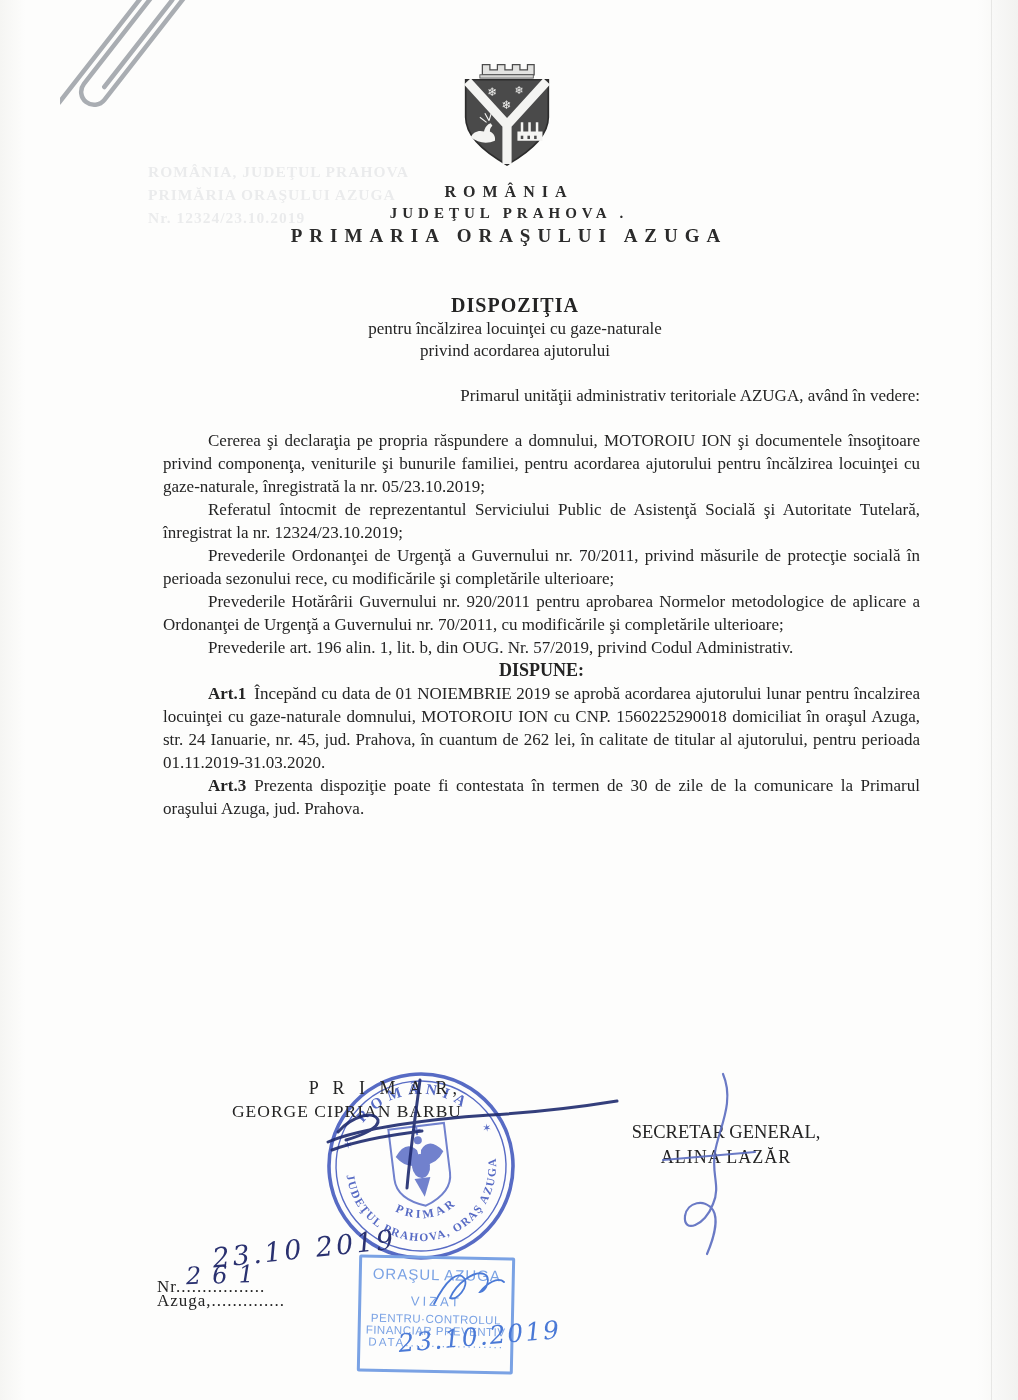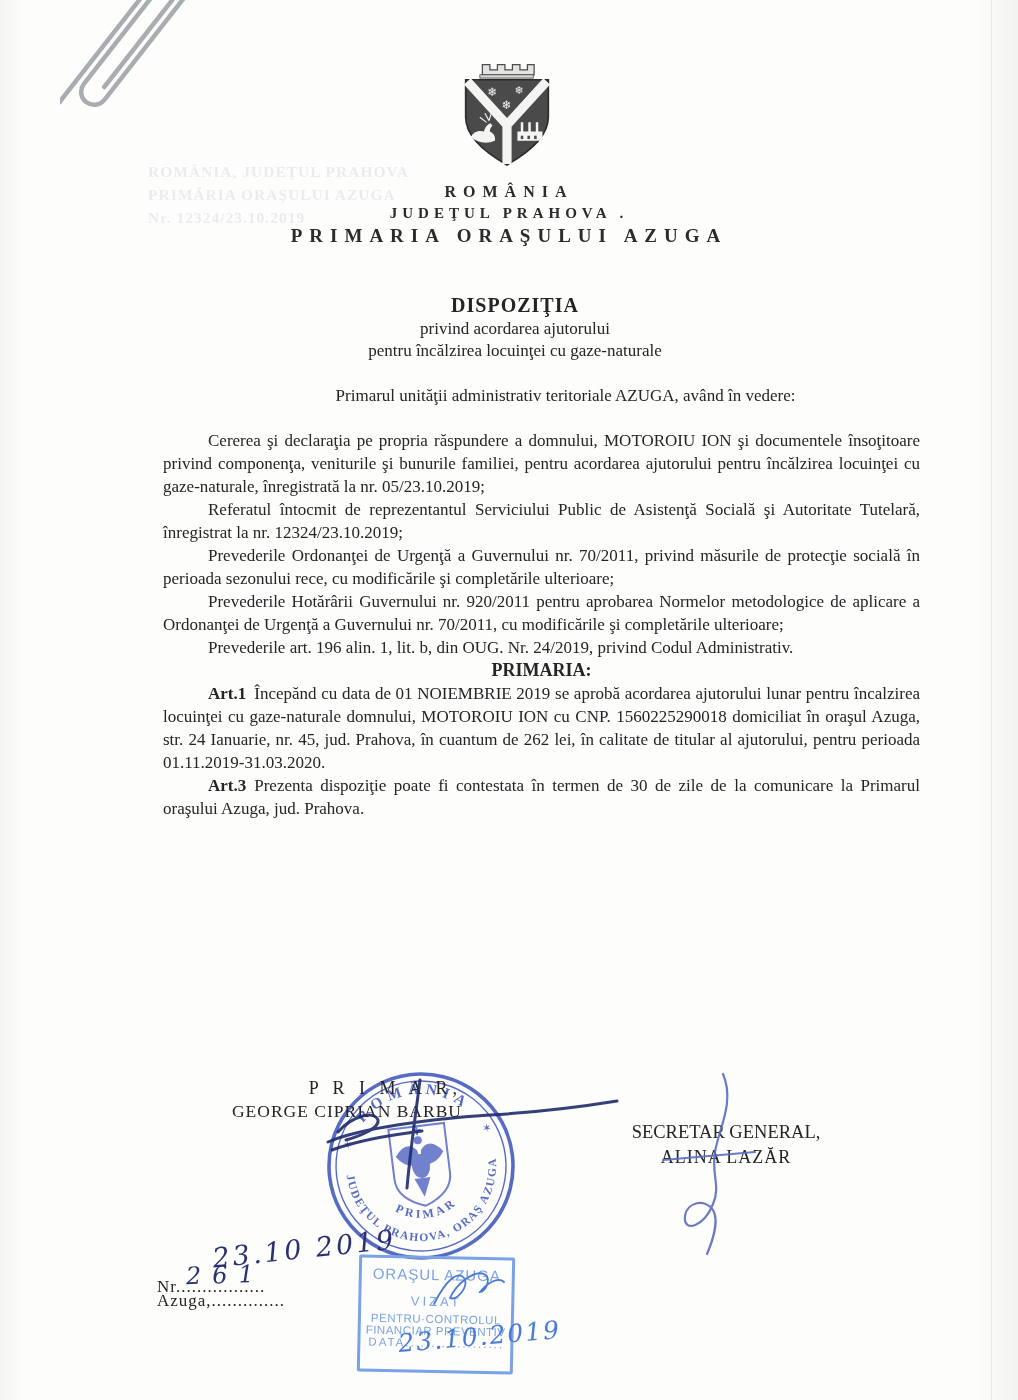--- a/index.html
+++ b/index.html
@@ -18,21 +18,21 @@
   .hdr .l2{font-size:15px;letter-spacing:5px;margin-top:4px;}
   .hdr .l3{font-size:19px;letter-spacing:7px;margin-top:3px;}
 
   .titleblk{position:absolute;top:294px;left:0;width:1006px;text-align:center;color:#242424;padding-left:12px;}
   .titleblk .t1{font-size:20px;font-weight:bold;letter-spacing:1px;}
   .titleblk .t2{font-size:17px;margin-top:2px;}
 
   .content{position:absolute;left:163px;top:384px;width:757px;font-size:17px;
            line-height:23px;text-align:justify;}
   .content p{margin:0;text-indent:45px;}
-  p.intro{text-indent:48px;margin-bottom:22px;text-align:center;}
+  p.intro{text-indent:48px;margin-bottom:22px;text-align:right;}
   .dispune{margin:54px 54px 22px 0;text-align:center;font-weight:bold;font-size:18px;text-indent:0 !important;}
   .art b{margin-right:8px;}
 
   
   .sig-primar{position:absolute;left:228px;top:1078px;width:234px;text-align:right;z-index:3;}
   .sig-primar .role{font-size:18px;letter-spacing:5px;}
   .sig-primar .name{font-size:17.5px;letter-spacing:1px;margin-top:2px;}
   .sig-sec{position:absolute;left:613px;top:1122px;width:226px;text-align:center;z-index:2;}
   .sig-sec .role{font-size:18.5px;}
   .sig-sec .name{font-size:18px;letter-spacing:1px;margin-top:4px;}
@@ -99,32 +99,32 @@
   </svg>
 
   <div class="hdr">
     <div class="l1">ROMÂNIA</div>
     <div class="l2">JUDEŢUL PRAHOVA .</div>
     <div class="l3">PRIMARIA ORAŞULUI AZUGA</div>
   </div>
 
   <div class="titleblk">
     <div class="t1">DISPOZIŢIA</div>
+    <div class="t2">pentru încălzirea locuinţei cu gaze-naturale</div>
     <div class="t2">privind acordarea ajutorului</div>
-    <div class="t2">pentru încălzirea locuinţei cu gaze-naturale</div>
   </div>
 
   <div class="content">
     <p class="intro">Primarul unităţii administrativ teritoriale  AZUGA, având în vedere:</p>
     <p>Cererea şi declaraţia pe propria răspundere a domnului, MOTOROIU ION şi documentele însoţitoare privind componenţa, veniturile şi bunurile familiei, pentru acordarea ajutorului pentru încălzirea locuinţei cu gaze-naturale, înregistrată la nr. 05/23.10.2019;</p>
     <p>Referatul întocmit de reprezentantul Serviciului Public de Asistenţă Socială şi Autoritate Tutelară, înregistrat la nr. 12324/23.10.2019;</p>
     <p>Prevederile Ordonanţei de Urgenţă a Guvernului nr. 70/2011, privind măsurile de protecţie socială în perioada sezonului rece, cu modificările şi completările ulterioare;</p>
     <p>Prevederile Hotărârii Guvernului nr. 920/2011 pentru aprobarea Normelor metodologice de aplicare a Ordonanţei de Urgenţă a Guvernului nr. 70/2011, cu modificările şi completările ulterioare;</p>
-    <p>Prevederile art. 196 alin. 1, lit. b, din OUG. Nr. 24/2019, privind Codul Administrativ.</p>
-    <p class="dispune">PRIMARIA:</p>
+    <p>Prevederile art. 196 alin. 1, lit. b, din OUG. Nr. 57/2019, privind Codul Administrativ.</p>
+    <p class="dispune">DISPUNE:</p>
     <p class="art"><b>Art.1</b><span>Începănd cu data de 01 NOIEMBRIE 2019 se aprobă acordarea ajutorului lunar pentru încalzirea locuinţei cu gaze-naturale domnului, MOTOROIU ION cu CNP. 1560225290018 domiciliat în oraşul Azuga, str. 24 Ianuarie, nr. 45, jud. Prahova, în cuantum de 262 lei, în calitate de titular al ajutorului, pentru perioada 01.11.2019-31.03.2020.</span></p>
     <p class="art"><b>Art.3</b><span>Prezenta dispoziţie poate fi contestata în termen de 30 de zile de la comunicare la Primarul oraşului Azuga, jud. Prahova.</span></p>
   </div>
 
   <div class="sig-primar">
     <div class="role">P R I M A R,</div>
     <div class="name">GEORGE CIPRIAN BARBU</div>
   </div>
 
   <div class="sig-sec">

